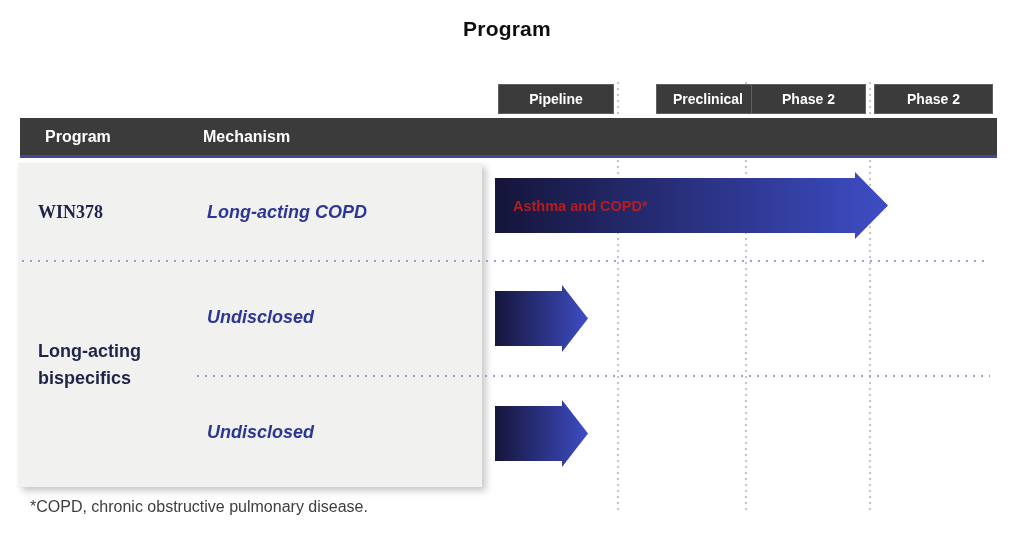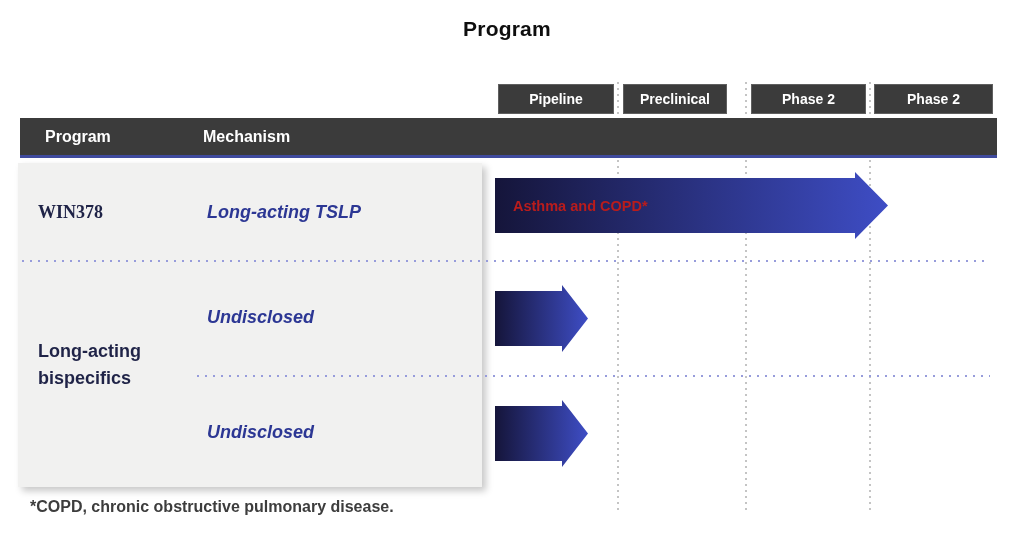--- a/index.html
+++ b/index.html
@@ -12,21 +12,21 @@
     font-size:21px; font-weight:bold; color:#0e0e0e; letter-spacing:0.2px;
   }
   
   .stage-box {
     position:absolute; top:84px; height:30px; background:#3b3b3b; color:#fff;
     font-weight:bold; font-size:14px; display:flex; align-items:center;
     justify-content:center; box-sizing:border-box; border:1px solid #5f5f5f;
     z-index:4;
   }
   .stage-0 { left:498px; width:116px; }
-  .stage-1 { left:623px; width:104px; }
+  .stage-1 { left:656px; width:104px; }
   .stage-2 { left:751px; width:115px; }
   .stage-3 { left:874px; width:119px; }
   
   .header-bar {
     position:absolute; left:20px; top:118px; width:977px; height:37px;
     background:#3b3b3b; border-bottom:3px solid #3f4a9d; z-index:4;
   }
   .col-header {
     position:absolute; top:0; height:37px; line-height:37px; color:#ffffff;
     font-weight:bold; font-size:16px;
@@ -68,21 +68,21 @@
   .arrow svg { display:block; width:100%; height:100%; }
   .arrow-0 { left:495px; top:172px; width:393px; height:67px; }
   .arrow-1 { left:495px; top:285px; width:93px;  height:67px; }
   .arrow-2 { left:495px; top:400px; width:93px;  height:67px; }
   .arrow-label {
     position:absolute; left:18px; top:0; height:100%; display:flex;
     align-items:center; color:#b91c1c; font-weight:bold; font-size:14.5px;
     white-space:nowrap;
   }
   .footnote {
-    position:absolute; left:30px; top:498px; font-size:16px; color:#3d3d3d;font-weight:bold;
+    position:absolute; left:30px; top:498px; font-size:16px; color:#3d3d3d;
   }
   .defs-holder { position:absolute; width:0; height:0; overflow:hidden; }
 </style>
 </head>
 <body>
 
 <div class="slide">
 
   <svg class="defs-holder" aria-hidden="true">
     <defs>
@@ -110,21 +110,21 @@
   <div class="vline vline-3"></div>
 
   <div class="panel"></div>
 
   <div class="hline hline-1"></div>
   <div class="hline hline-2"></div>
 
   <div class="program-label program-win378">WIN378</div>
   <div class="program-label program-bispecifics">Long-acting bispecifics</div>
 
-  <div class="mech-label mech-0">Long-acting TSLP</div>
+  <div class="mech-label mech-0">Long-acting COPD</div>
   <div class="mech-label mech-1">Undisclosed</div>
   <div class="mech-label mech-2">Undisclosed</div>
 
   <div class="arrow arrow-0">
     <svg viewBox="0 0 393 67" preserveAspectRatio="none">
       <polygon points="0,6 360,6 360,0 393,33.5 360,67 360,61 0,61" fill="url(#arrowGrad)"></polygon>
     </svg>
     <div class="arrow-label">Asthma and COPD*</div>
   </div>
   <div class="arrow arrow-1">

